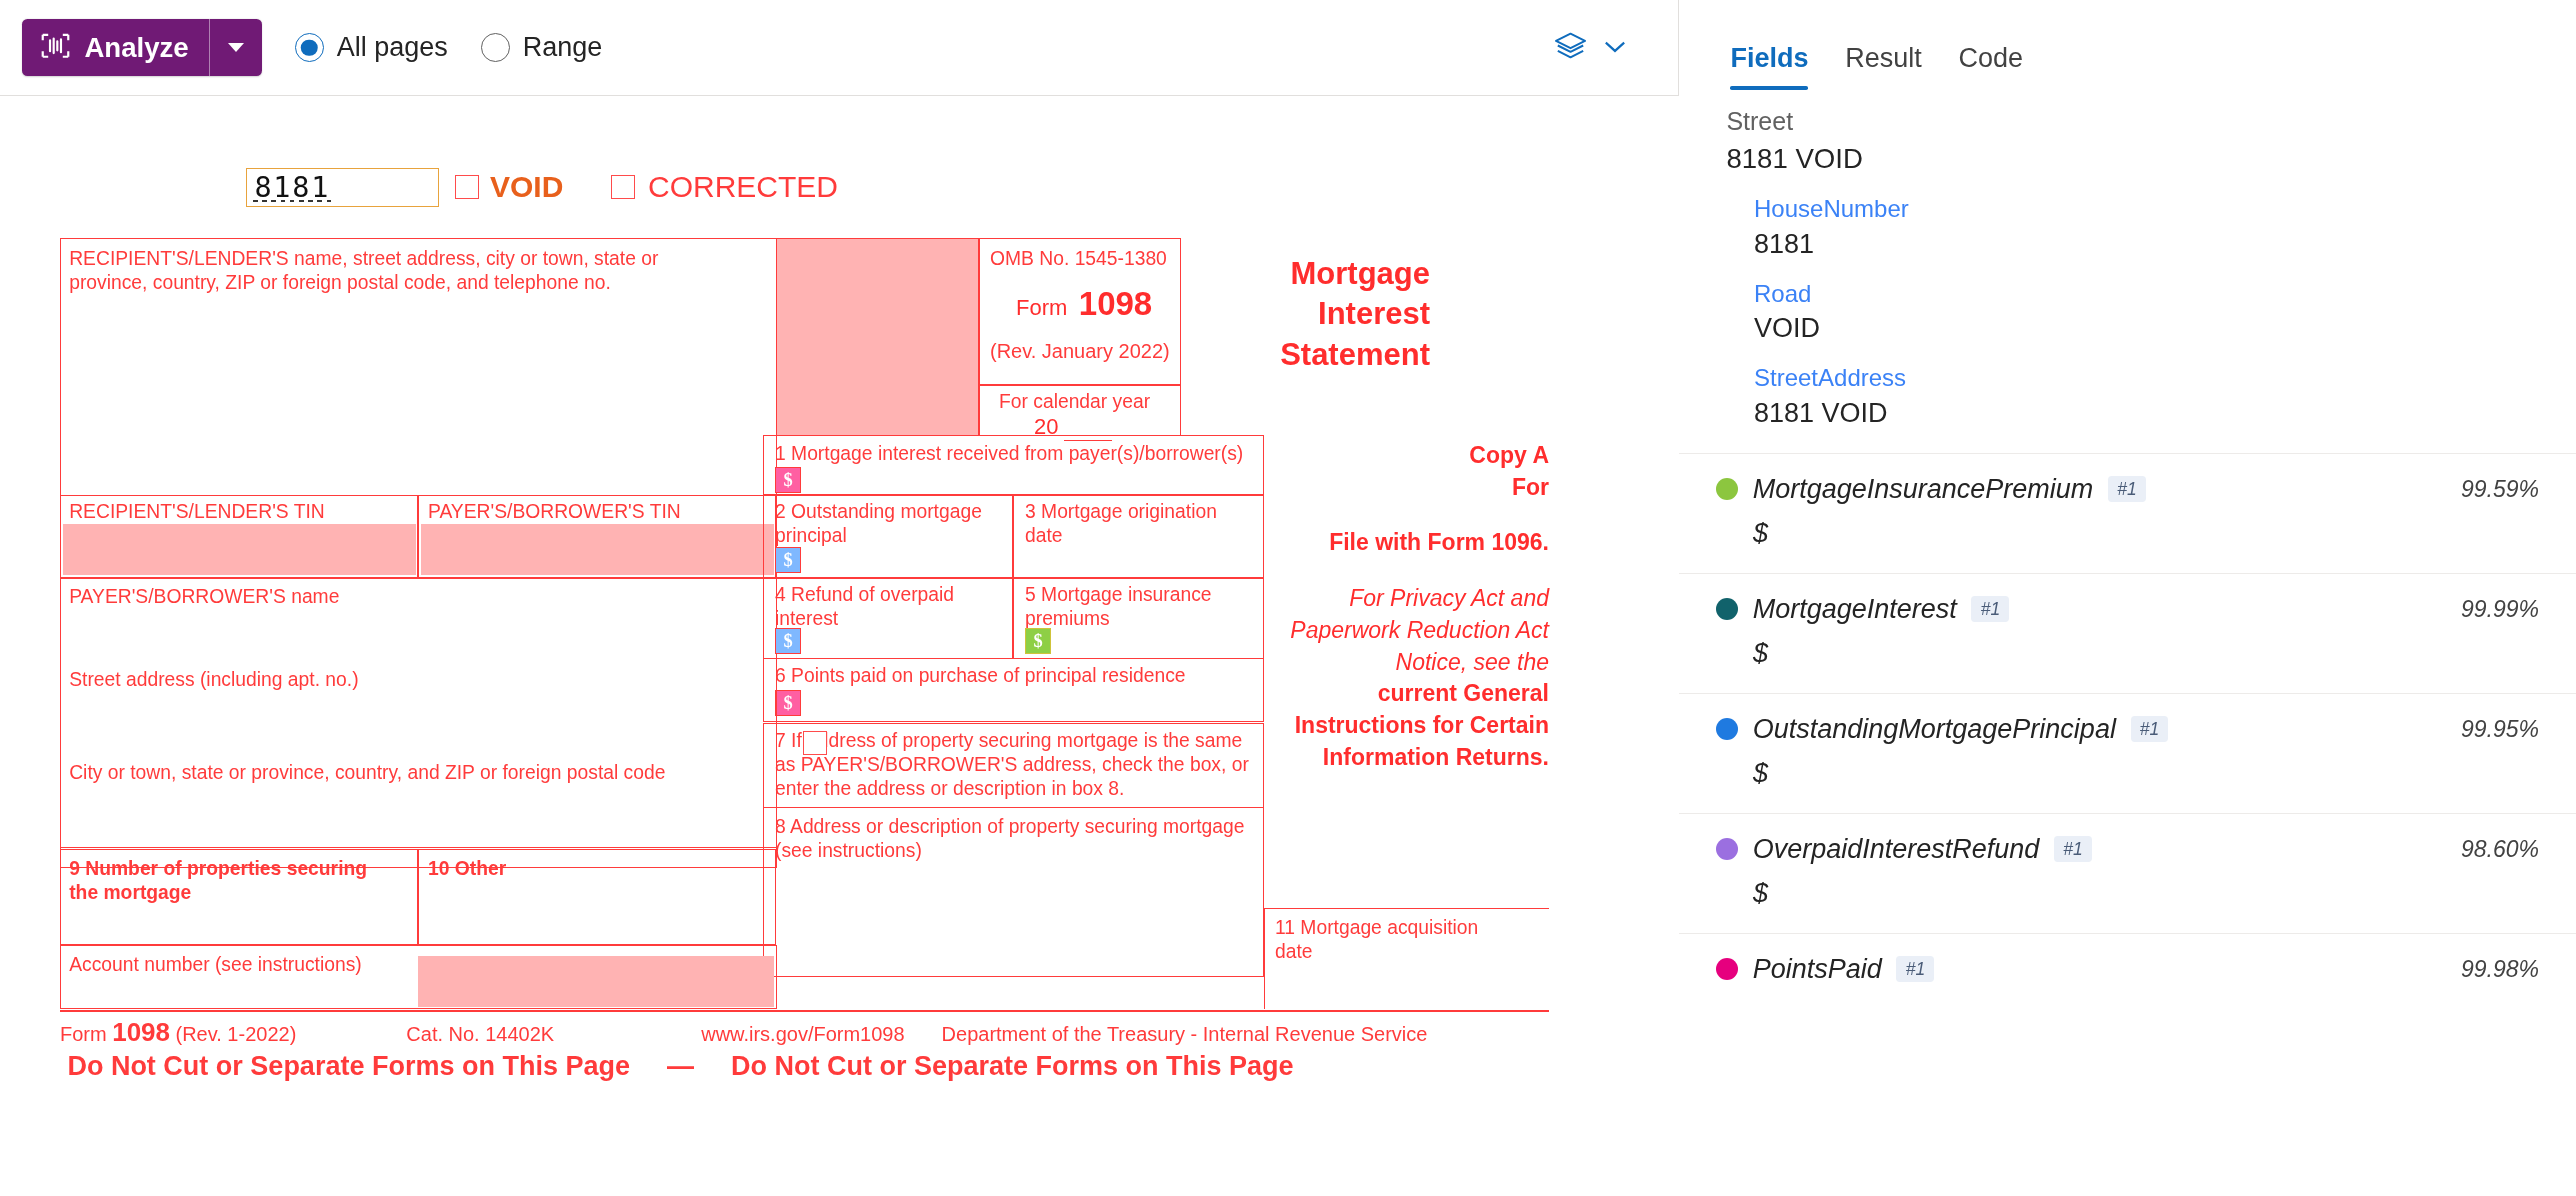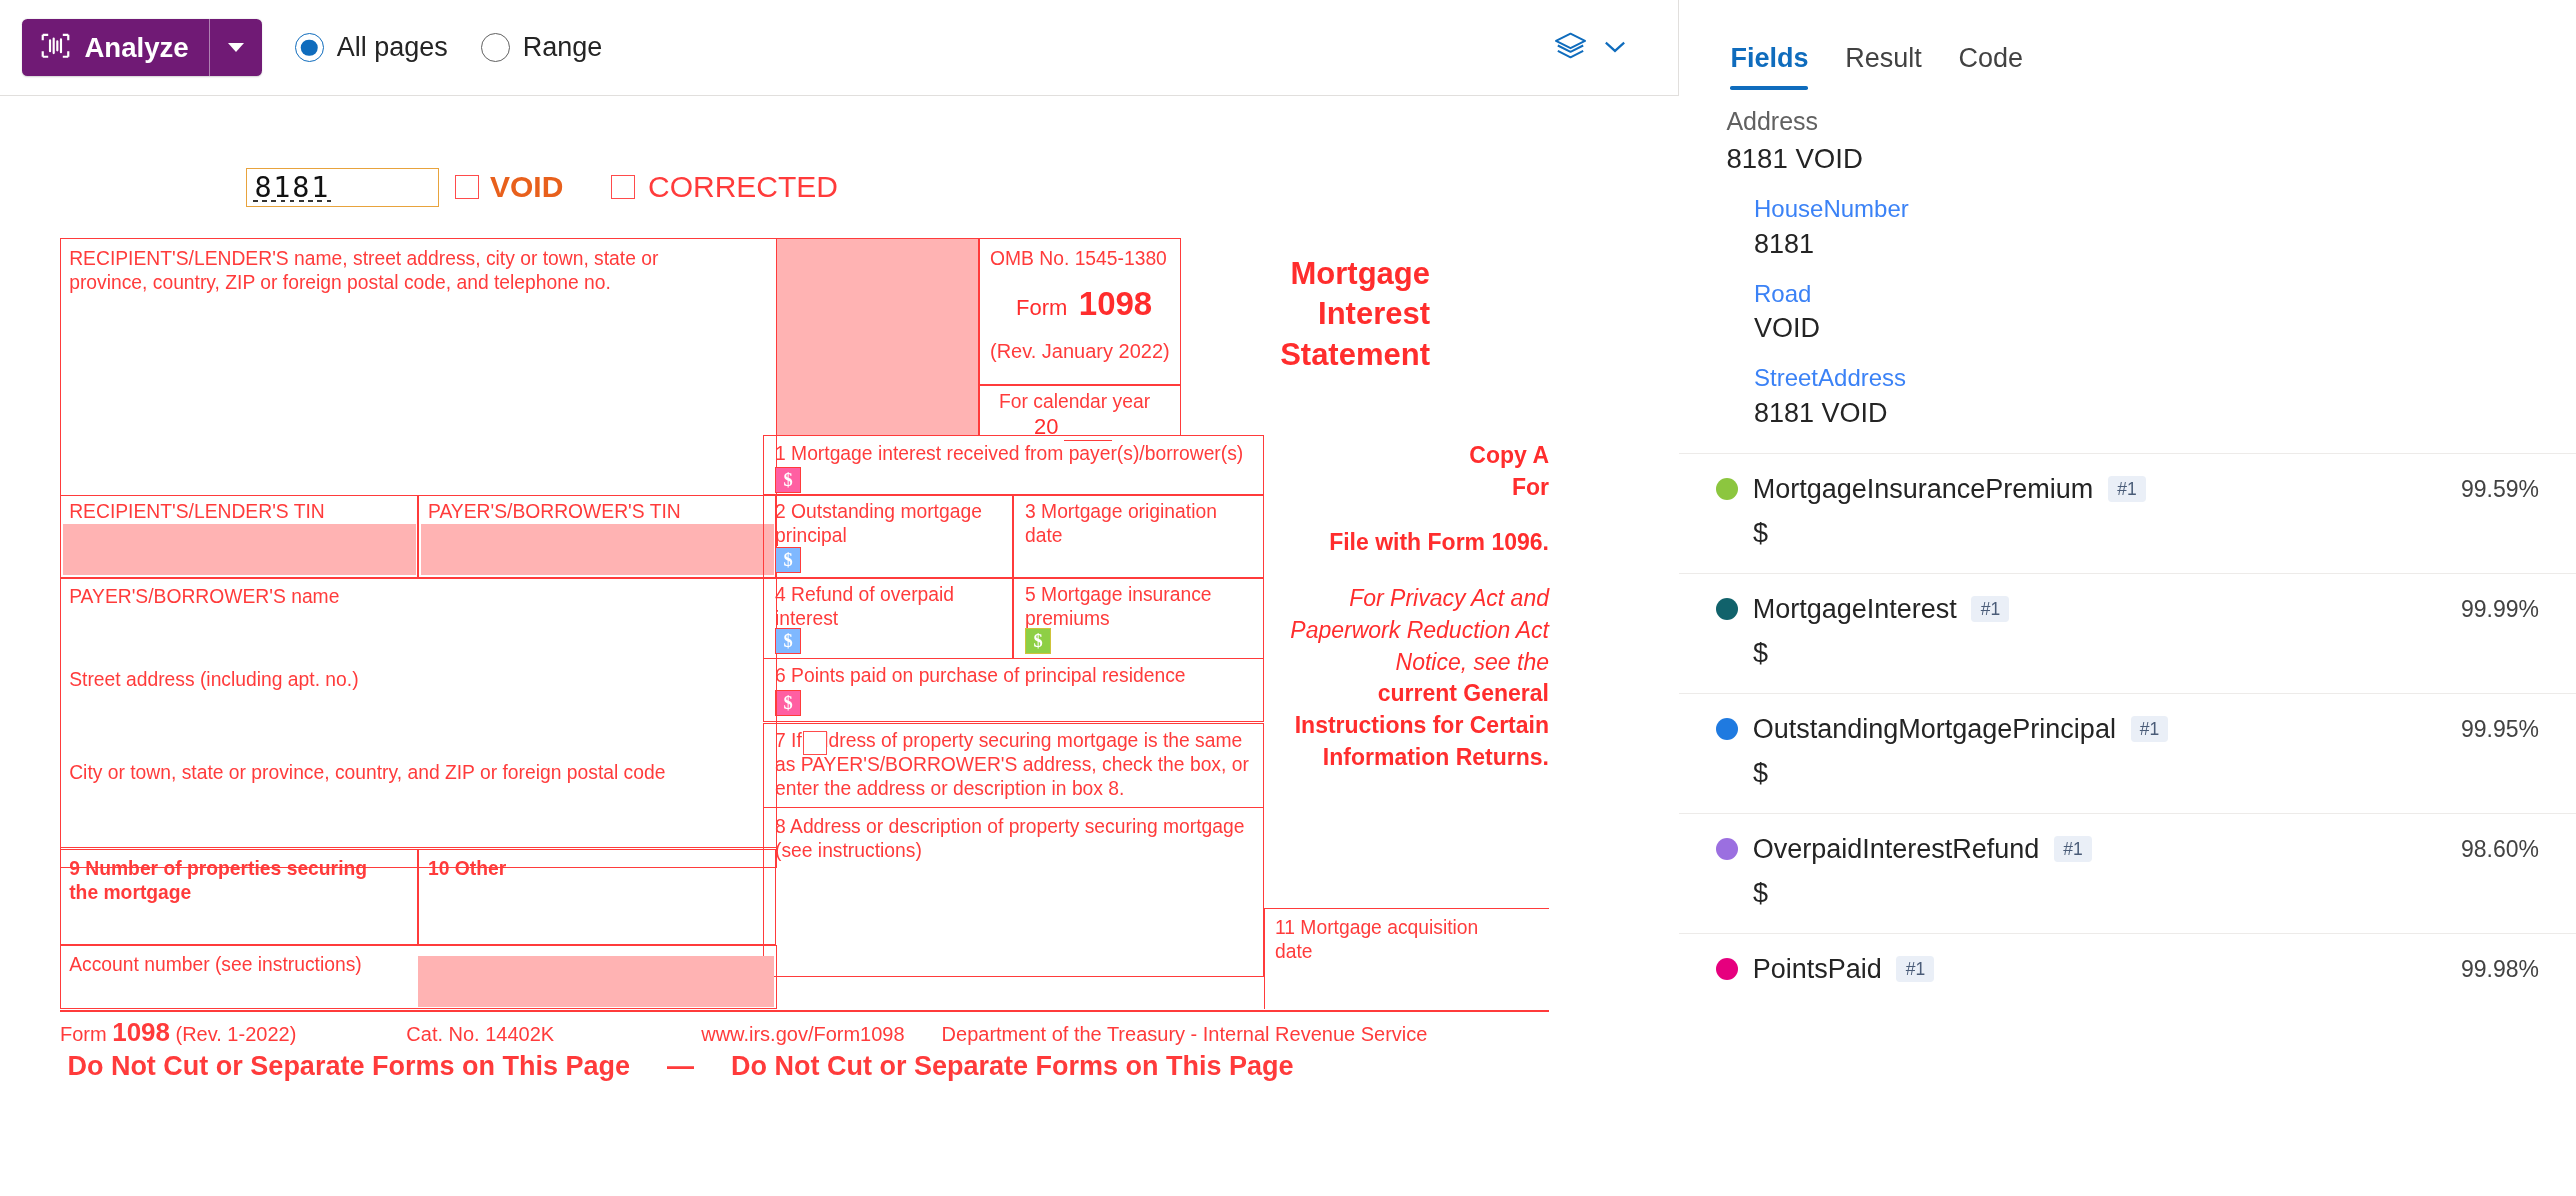--- a/index.html
+++ b/index.html
@@ -127,20 +127,21 @@
   .grp .k1 { font-size: 25px; color:#616161; margin: 13px 0 7.4px 7.4px; }
   .grp .v1 { font-size: 27.6px; color:#242424; margin-left: 7.4px; }
   .sub { margin-left: 35px; }
   .sub .k { font-size: 24px; color:#3b82f6; margin: 20px 0 5.5px 0; }
   .sub .v { font-size: 27px; color:#242424; }
 
   .row {
     border-top: 1.8px solid #edebe9;
     padding: 20px 24px 24px 37px;
     position: relative;
+    font-style: italic;
   }
   .rowhead { display:flex; align-items:center; gap: 14.7px; }
   .bullet { width: 22px; height: 22px; border-radius: 50%; flex: none; }
   .fname { font-size: 27px; color:#242424; }
   .chip {
     background:#eaeff7; color:#4a5c78; font-size: 17.5px; padding: 2.8px 9.2px; border-radius: 3.7px;
   }
   .conf { position:absolute; right: 37px; top: 22px; font-size: 23px; color:#424242; }
   .rowval { margin-left: 37px; margin-top: 13px; font-size: 27px; color:#242424; }
 </style>
@@ -335,21 +336,21 @@
 
     <div class="tabs">
       <div class="tab active">Fields</div>
       <div class="tab">Result</div>
       <div class="tab">Code</div>
     </div>
 
     <div class="fieldsbody">
 
       <div class="grp">
-        <div class="k1">Address</div>
+        <div class="k1">Street</div>
         <div class="v1">8181 VOID</div>
 
         <div class="sub">
           <div class="k">HouseNumber</div>
           <div class="v">8181</div>
         </div>
         <div class="sub">
           <div class="k">Road</div>
           <div class="v">VOID</div>
         </div>

